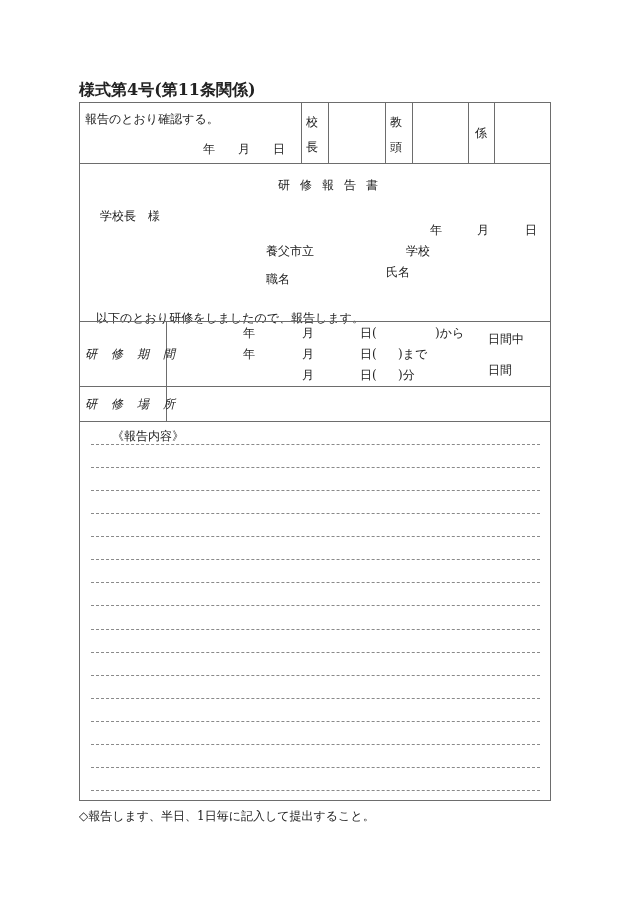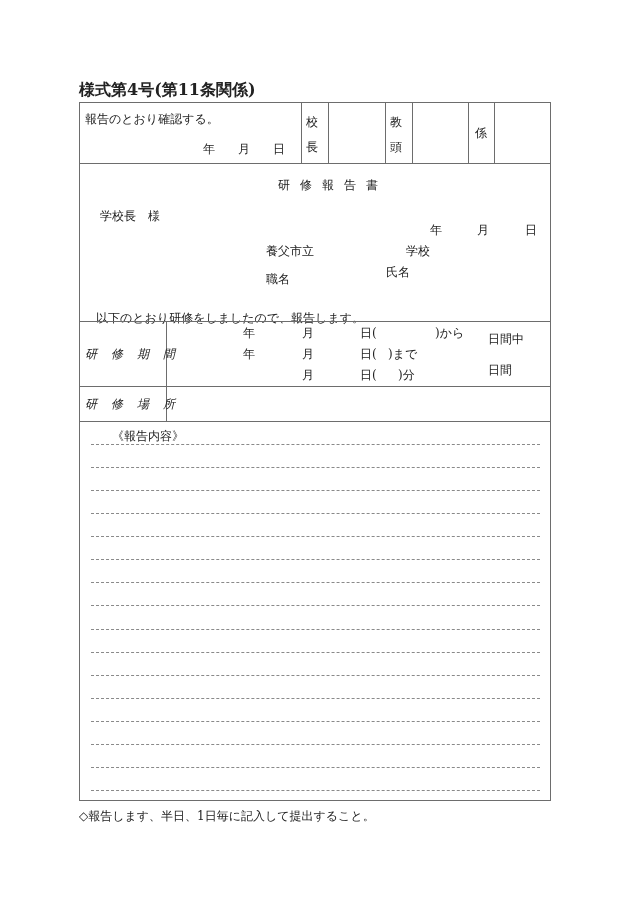--- a/index.html
+++ b/index.html
@@ -89,21 +89,21 @@
 <div class="abs spaced-wide" style="left:85px; top:348px;">研修期間</div>
 
 <div class="abs" style="left:243px; top:327px;">年</div>
 <div class="abs" style="left:302px; top:327px;">月</div>
 <div class="abs" style="left:360px; top:327px;">日(</div>
 <div class="abs" style="left:398px; top:327px;margin-left:37px;">)から</div>
 
 <div class="abs" style="left:243px; top:348px;">年</div>
 <div class="abs" style="left:302px; top:348px;">月</div>
 <div class="abs" style="left:360px; top:348px;">日(</div>
-<div class="abs" style="left:388px; top:348px;">)まで</div>
+<div class="abs" style="left:398px; top:348px;">)まで</div>
 
 <div class="abs" style="left:302px; top:369px;">月</div>
 <div class="abs" style="left:360px; top:369px;">日(</div>
 <div class="abs" style="left:398px; top:369px;">)分</div>
 
 <div class="abs" style="left:488px; top:333px;">日間中</div>
 <div class="abs" style="left:488px; top:364px;">日間</div>
 
 <div class="hline" style="left:79px; top:386px; width:472px;"></div>
 

